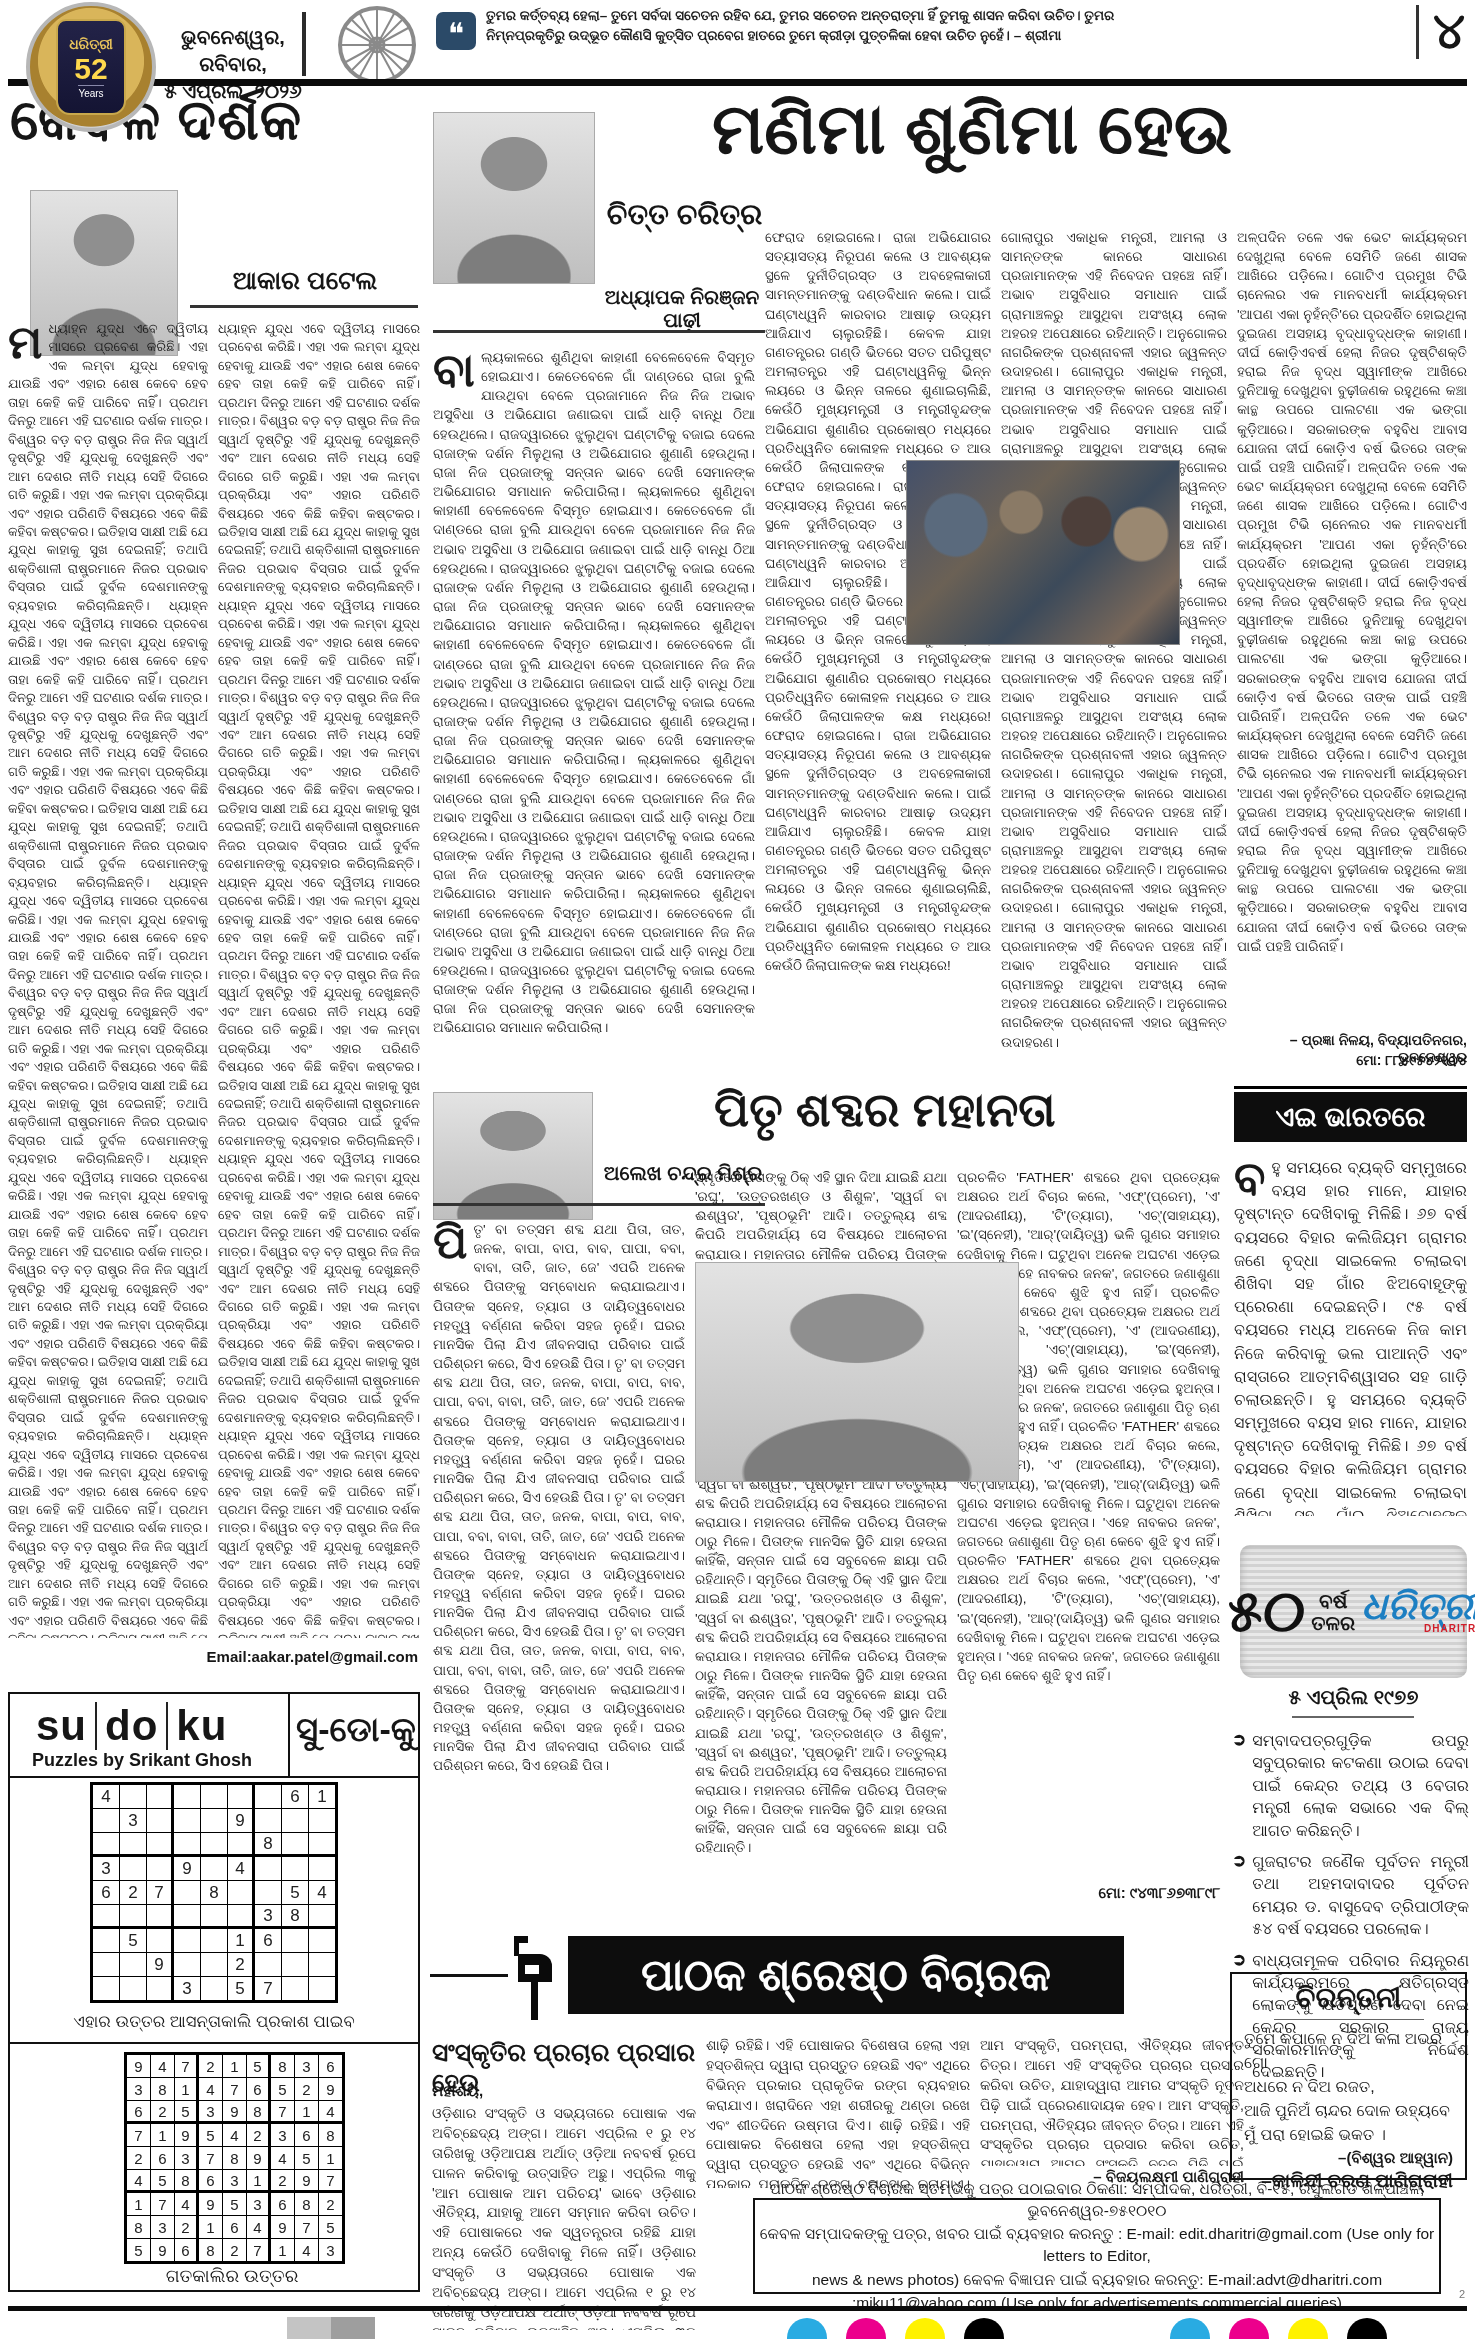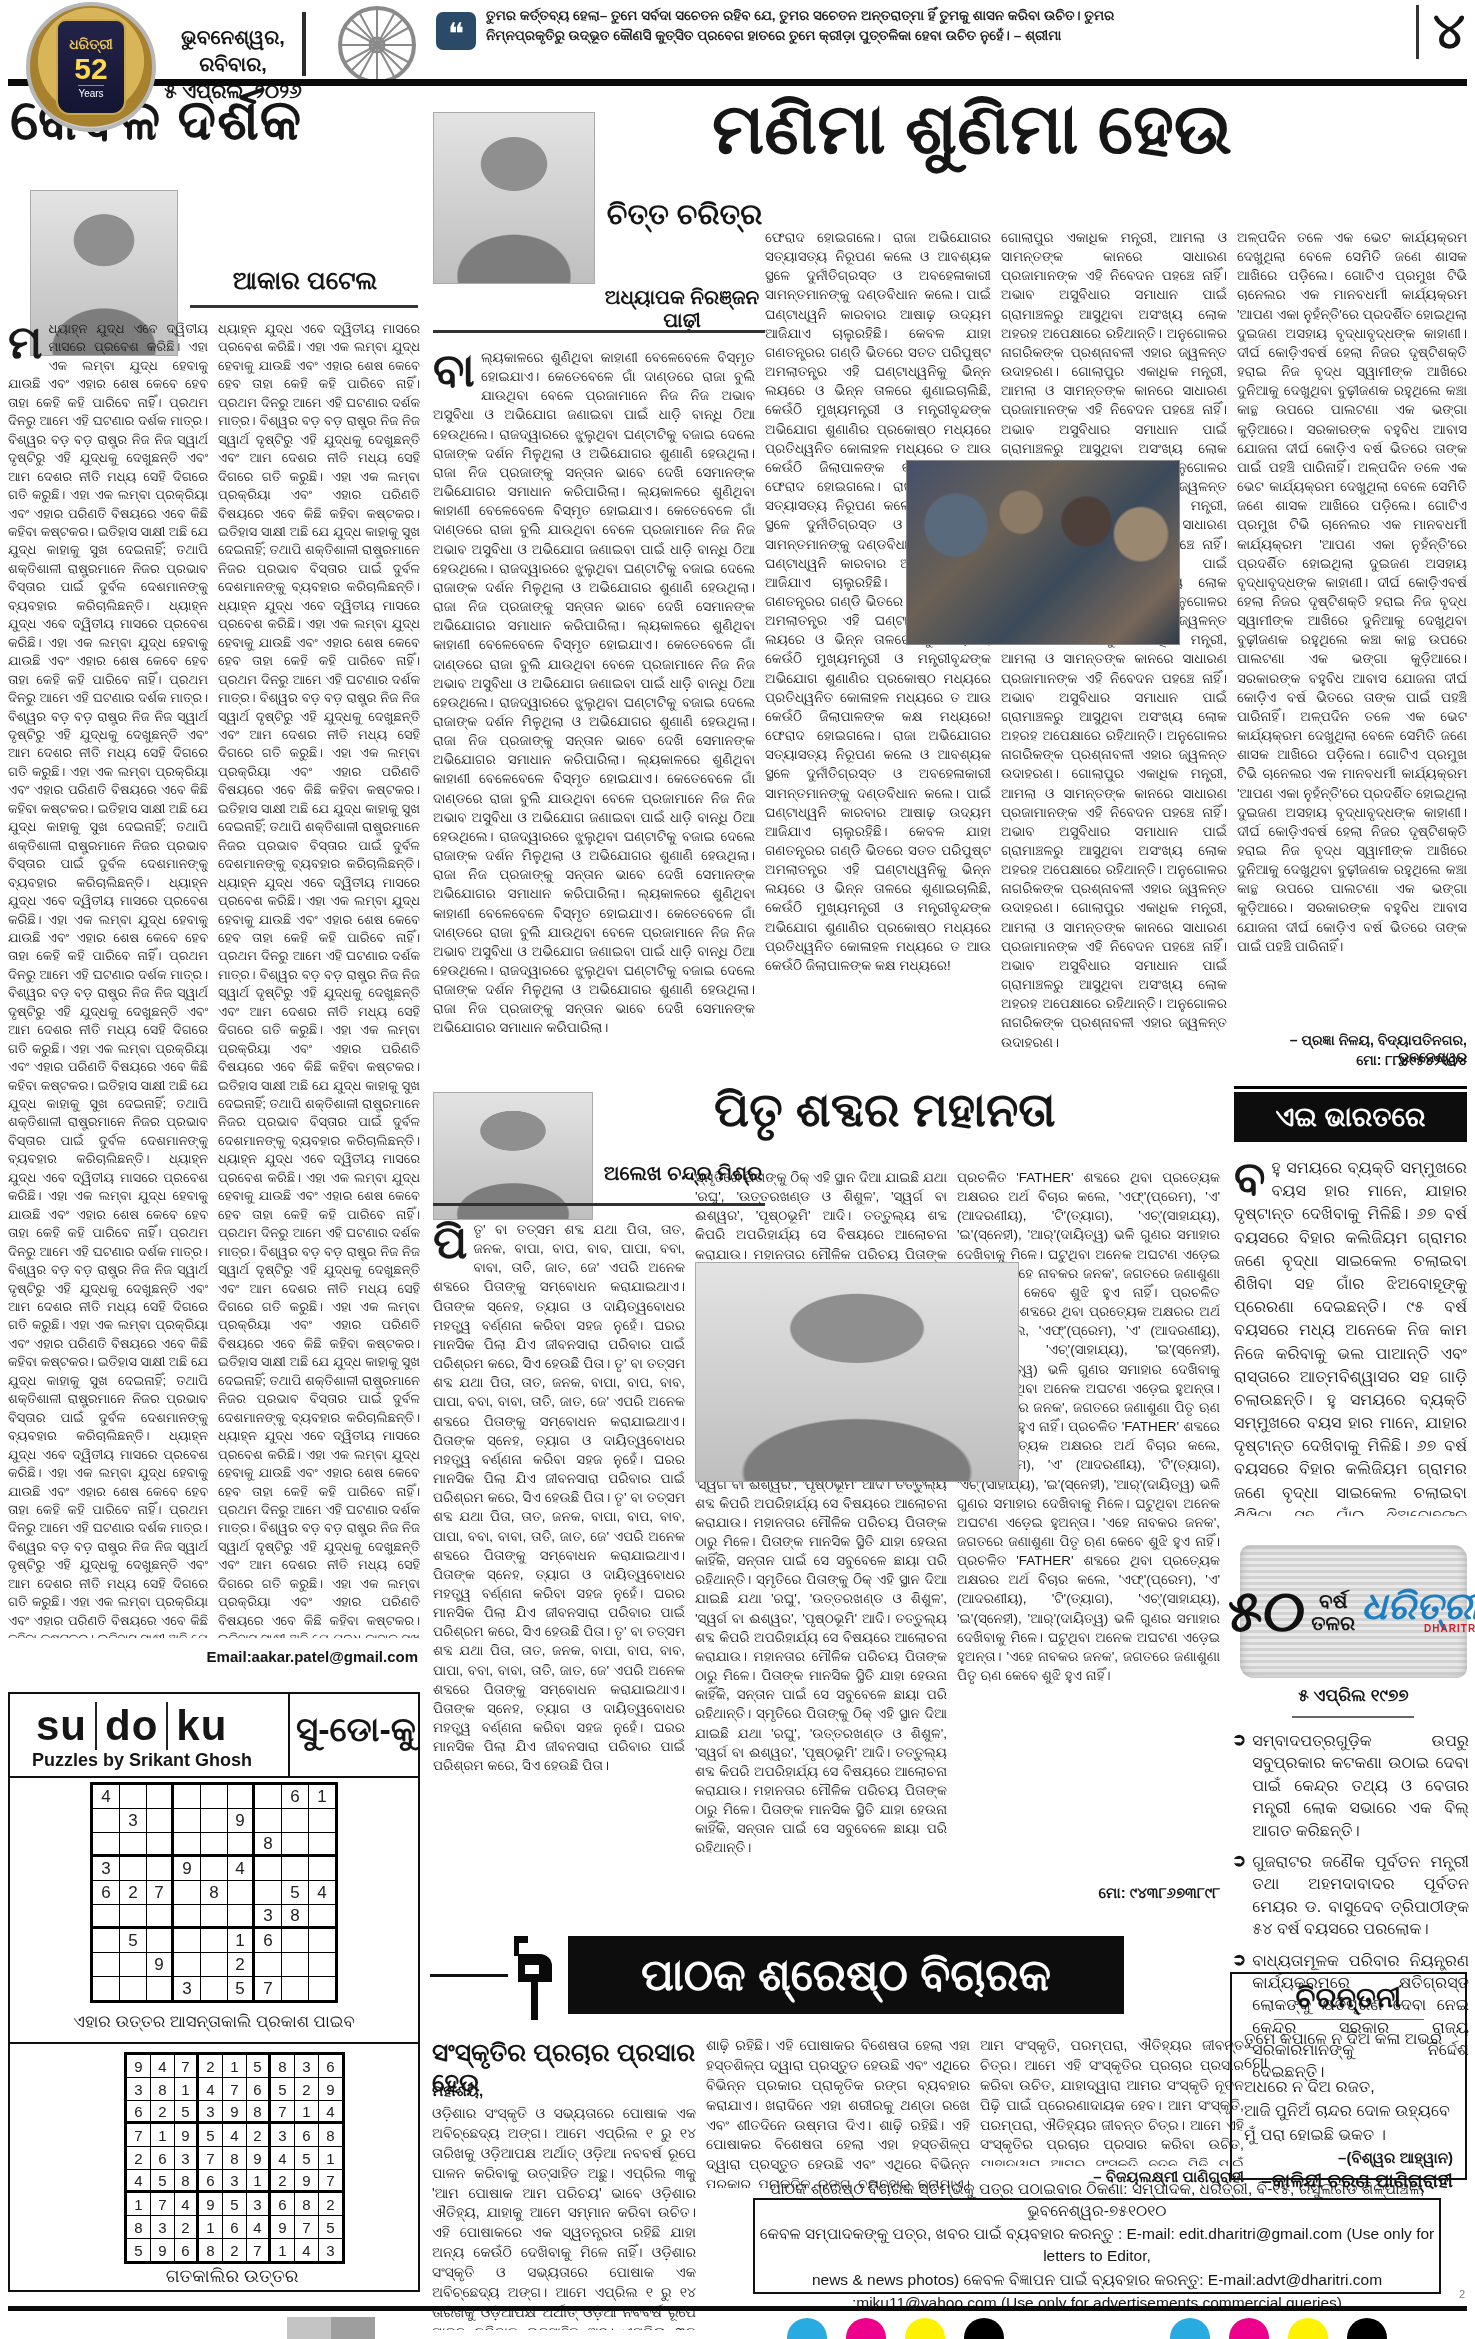--- a/index.html
+++ b/index.html
@@ -59,21 +59,21 @@
   .e-topline{left:1234px;top:1086px;width:233px;height:3px;background:#000;}
   .e-body{left:1234px;top:1156px;width:233px;height:360px;font-size:16px;line-height:1.45;}
   .f-box{left:1240px;top:1545px;width:227px;height:133px;
          background:repeating-linear-gradient(0deg,#e9e9e9 0 3px,#d2d2d2 3px 6px);
          border-radius:10px 14px 10px 14px;box-shadow:inset 0 0 10px #aaa;
          display:flex;align-items:center;justify-content:center;gap:6px;}
   .f-num{font-size:58px;font-weight:800;color:#111;transform:skewX(-6deg);}
   .f-mid{font-size:20px;font-weight:800;width:58px;line-height:1.1;text-align:center;}
   .f-brand{font-size:38px;font-weight:800;font-style:italic;line-height:.9;text-align:center;}
   .f-sub{font-size:10px;font-weight:800;text-align:right;letter-spacing:1px;}
-  .f-date{left:1240px;top:1686px;width:227px;text-align:center;font-size:17px;font-weight:bold;}
+  .f-date{left:1240px;top:1686px;width:227px;text-align:center;font-size:20px;font-weight:bold;}
   .f-dateline{left:1292px;top:1716px;width:122px;height:2px;background:#666;}
   .f-items{left:1232px;top:1730px;width:237px;display:flex;flex-direction:column;gap:9px;}
   .f-item{display:flex;gap:6px;font-size:16px;line-height:1.4;text-align:justify;}
   .f-mark{font-weight:800;font-size:17px;line-height:1.2;}
   .c-box{left:1230px;top:1972px;width:237px;height:208px;border:2px solid #111;padding:8px 12px;box-sizing:border-box;}
   .c-title{text-align:center;font-size:28px;font-weight:700;}
   .c-hr{width:150px;height:1px;background:#666;margin:4px auto 7px auto;}
   .c-line{font-size:16px;line-height:1.5;}
   .c-src{text-align:right;font-size:15px;font-weight:bold;margin-top:2px;}
   .c-author{text-align:right;font-size:19px;font-weight:800;margin-top:3px;}

